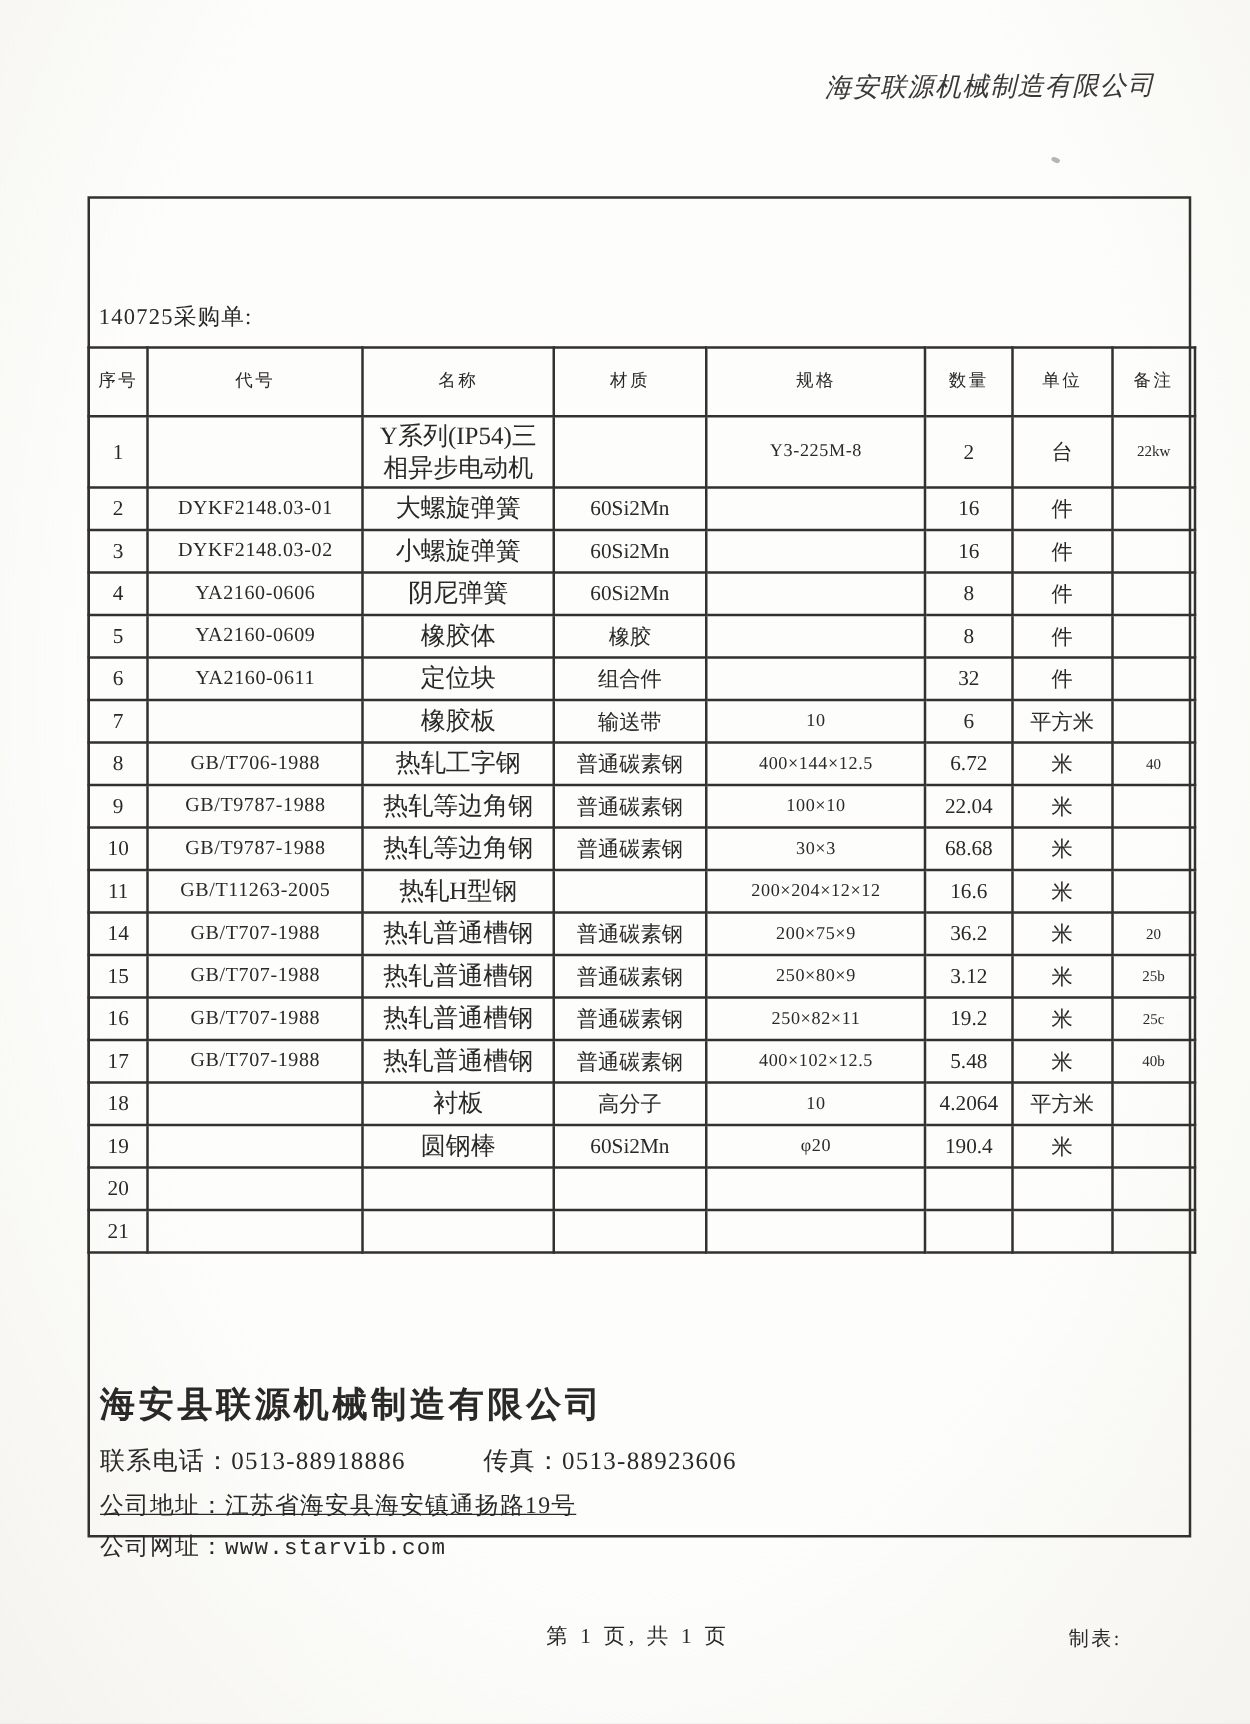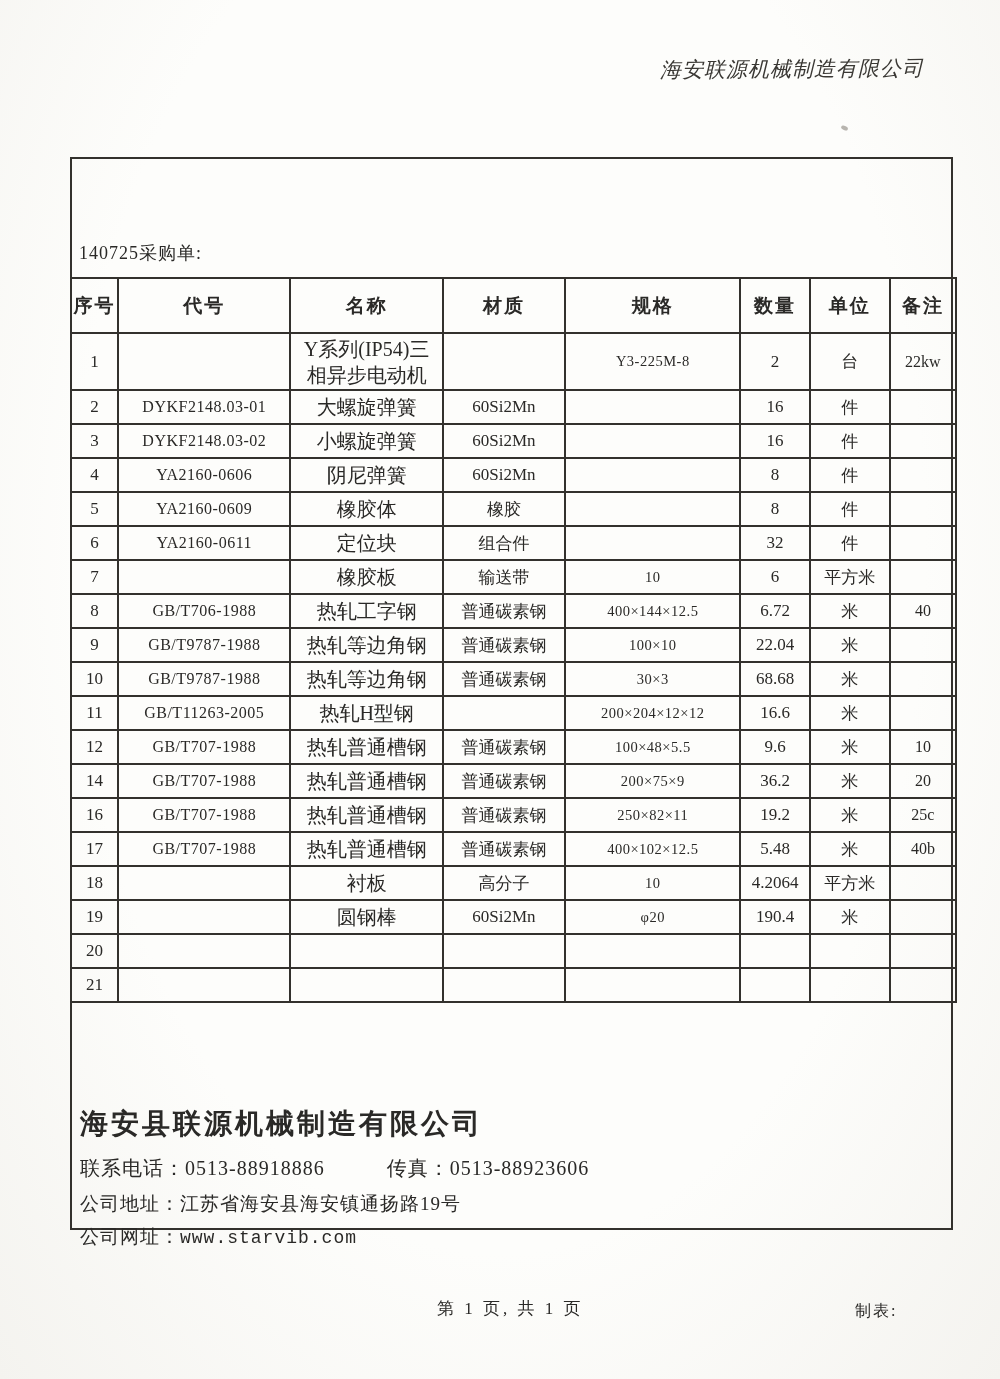--- a/index.html
+++ b/index.html
@@ -42,37 +42,37 @@
     border-collapse:collapse;
     table-layout:fixed;
   }
   table.po th, table.po td {
     border:2px solid var(--line,#33312d);
     text-align:center; vertical-align:middle;
     overflow:hidden;
     font-weight:normal;
   }
   table.po thead tr { height:55px; }
-  table.po th { font-size:19px; letter-spacing:2px; line-height:24px;font-weight:bold; }
+  table.po th { font-size:14px; letter-spacing:2px; line-height:24px; }
   table.po tbody tr { height:34px; }
   table.po tbody tr:first-child { height:57px; }
   td.c0 { font-size:17px; }
   td.c1 { font-size:16px; letter-spacing:.5px; }
   td.c2 { font-size:20px; line-height:26px; padding:0 6px; }
   td.c3 { font-size:17px; }
   td.c4 { font-size:14.5px; letter-spacing:.5px; }
   td.c5 { font-size:17px; }
   td.c6 { font-size:17px; }
-  td.c7 { font-size:16px; }
+  td.c7 { font-size:12px; }
   
   .co-block { position:absolute; left:0; top:910px; width:100%; padding:36px 10px 0 8px; }
   .co-name { font-size:28px; font-weight:bold; letter-spacing:3px; }
   .co-line { margin-top:12px; font-size:20px; letter-spacing:1px; }
   .co-line .gap { display:inline-block; width:62px; }
-  .co-addr { margin-top:9px; font-size:19px; letter-spacing:1px; }
+  .co-addr { margin-top:9px; font-size:19px; letter-spacing:1px;text-decoration:underline; }
   .co-web  { margin-top:7px; font-size:19px; letter-spacing:1px; }
   .co-web .url { font-family:"Liberation Mono","DejaVu Sans Mono",monospace; font-size:18px; letter-spacing:1px; }
   
   .page-num { position:absolute; left:437px; top:1297px; font-size:17px; letter-spacing:3px; }
   .maker    { position:absolute; left:855px; top:1301px; font-size:16px; letter-spacing:2px;text-align:center; }
 </style>
 </head>
 <body>
 
 <div class="page" style="--ink: #2a2927; --line: #33312d;">
@@ -211,38 +211,38 @@
             <td class="c0">11</td>
             <td class="c1">GB/T11263-2005</td>
             <td class="c2">热轧H型钢</td>
             <td class="c3"></td>
             <td class="c4">200×204×12×12</td>
             <td class="c5">16.6</td>
             <td class="c6">米</td>
             <td class="c7"></td>
           </tr>
           <tr>
-            <td class="c0">12</td>
-            <td class="c1">GB/T707-1988</td>
-            <td class="c2">热轧普通槽钢</td>
-            <td class="c3">普通碳素钢</td>
-            <td class="c4">100×48×5.5</td>
-            <td class="c5">9.6</td>
-            <td class="c6">米</td>
-            <td class="c7">10</td>
-          </tr>
-          <tr>
             <td class="c0">14</td>
             <td class="c1">GB/T707-1988</td>
             <td class="c2">热轧普通槽钢</td>
             <td class="c3">普通碳素钢</td>
             <td class="c4">200×75×9</td>
             <td class="c5">36.2</td>
             <td class="c6">米</td>
             <td class="c7">20</td>
+          </tr>
+          <tr>
+            <td class="c0">15</td>
+            <td class="c1">GB/T707-1988</td>
+            <td class="c2">热轧普通槽钢</td>
+            <td class="c3">普通碳素钢</td>
+            <td class="c4">250×80×9</td>
+            <td class="c5">3.12</td>
+            <td class="c6">米</td>
+            <td class="c7">25b</td>
           </tr>
           <tr>
             <td class="c0">16</td>
             <td class="c1">GB/T707-1988</td>
             <td class="c2">热轧普通槽钢</td>
             <td class="c3">普通碳素钢</td>
             <td class="c4">250×82×11</td>
             <td class="c5">19.2</td>
             <td class="c6">米</td>
             <td class="c7">25c</td>

